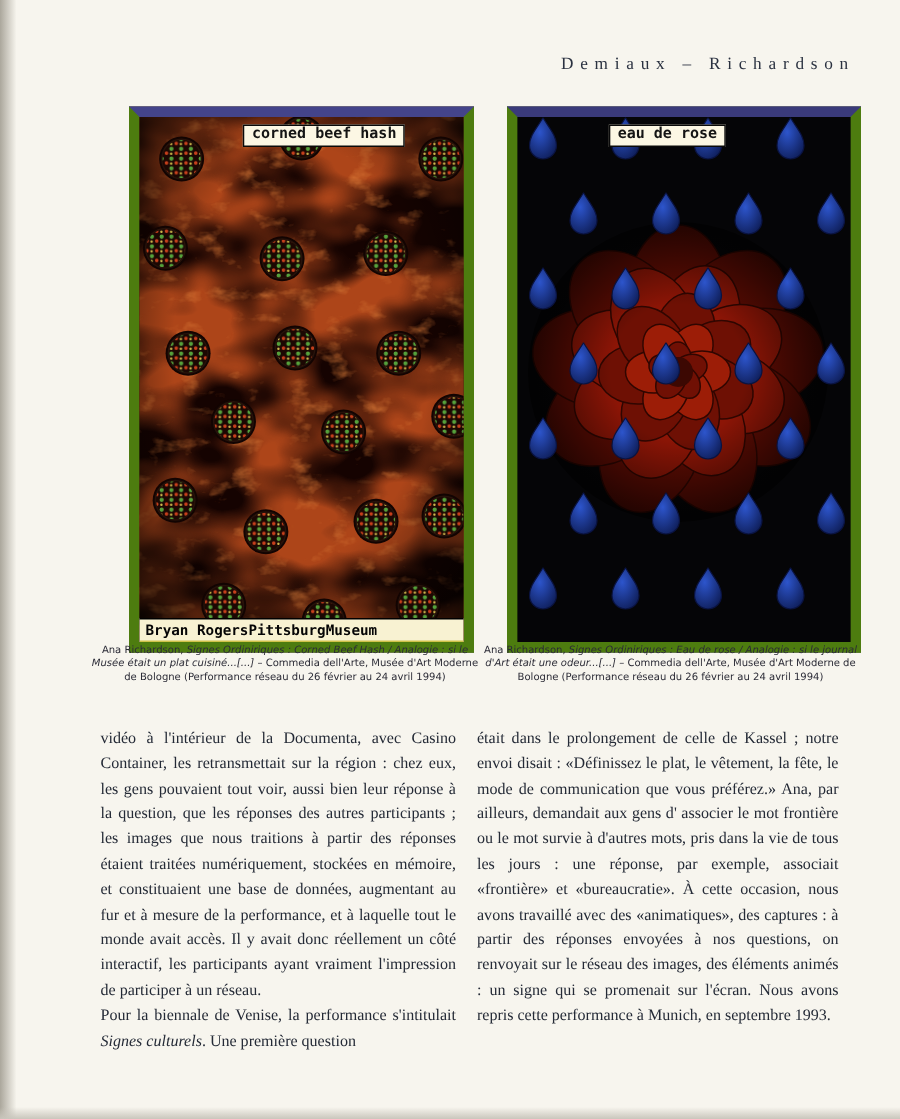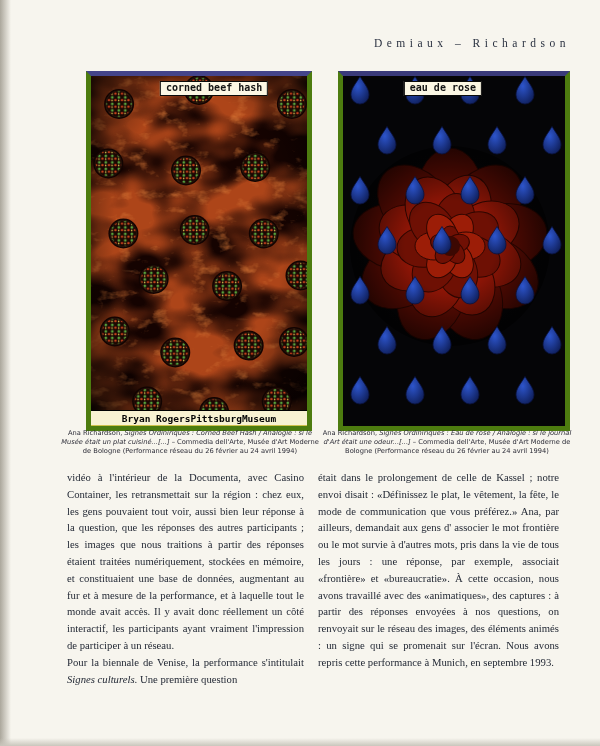--- a/index.html
+++ b/index.html
@@ -4,41 +4,41 @@
 <style>
   html,body{margin:0;padding:0;background:#dcdad4;}
   .page{position:relative;width:600px;height:746px;background:#f7f5ee;overflow:hidden;
         font-family:"Liberation Serif",serif;color:#242a36;}
   .edge-left{position:absolute;left:0;top:0;width:11px;height:100%;
         background:linear-gradient(90deg,#aba79c,rgba(247,245,238,0));}
   .edge-bottom{position:absolute;left:0;bottom:0;width:100%;height:8px;
         background:linear-gradient(0deg,#c9c6bc,rgba(247,245,238,0));}
   .running-head{position:absolute;top:37px;right:30px;font-size:11.5px;letter-spacing:4.5px;
         color:#2a3140;white-space:nowrap;}
-  .figure{position:absolute;top:71px;border:5px solid #4d7c0f;box-sizing:content-box;}
+  .figure{position:absolute;top:71px;border:7px solid #4d7c0f;box-sizing:content-box;}
   .figure .art{position:absolute;left:0;top:0;width:100%;height:100%;display:block;}
   #fig-left{left:86px;width:216px;height:350px;background:#120300;border-top-color:#44448a;}
   #fig-right{left:338px;width:222px;height:350px;background:#050507;border-top-color:#3a3a7a;}
   .top-label{position:absolute;top:5px;transform:translateX(-50%);padding:0 5px 1px 5px;
         background:#fcf7e4;border:1px solid #0a0a0a;font-family:"DejaVu Sans Mono",monospace;
         font-weight:bold;font-size:10px;line-height:12px;color:#141414;white-space:nowrap;z-index:3;}
   #fig-left .top-label{left:57%;}
   #fig-right .top-label{left:45%;text-align:right;}
   .bottom-bar{position:absolute;left:0;right:0;bottom:0;height:15px;background:#f8f2d2;
         border-top:1px solid #000;box-shadow:0 -1px 0 #cfc24a inset;display:flex;align-items:center;
-        justify-content:center;padding:0 4px;font-family:"DejaVu Sans Mono",monospace;
+        justify-content:flex-start;padding:0 4px;font-family:"DejaVu Sans Mono",monospace;
         font-weight:bold;font-size:9.5px;color:#050505;white-space:nowrap;z-index:3;}
   .bar-center{display:flex;align-items:center;gap:4px;}
   .tri{font-size:9px;line-height:9px;}
   .caption{position:absolute;top:429px;font-family:"DejaVu Sans",sans-serif;font-size:6.7px;
         line-height:9.2px;text-align:center;color:#2b2b36;}
   #cap-left{left:60px;width:260px;}
   #cap-right{left:322px;width:250px;}
   .caption .it{font-style:italic;}
-  .column{position:absolute;top:469px;font-size:10.7px;line-height:16.8px;text-align:justify;}
+  .column{position:absolute;top:484px;font-size:10.7px;line-height:16.8px;text-align:justify;}
   #col-left{left:67px;width:237px;}
   #col-right{left:318px;width:241px;}
   .column p{margin:0;}
   .it{font-style:italic;}
   .footer{position:absolute;top:706px;left:0;width:100%;text-align:center;font-size:9.5px;
         color:#3a3a46;letter-spacing:1px;}
   .footer .fbar{color:#8d8d96;margin:0 4px;font-weight:normal;}
 </style>
 </head>
 <body>

